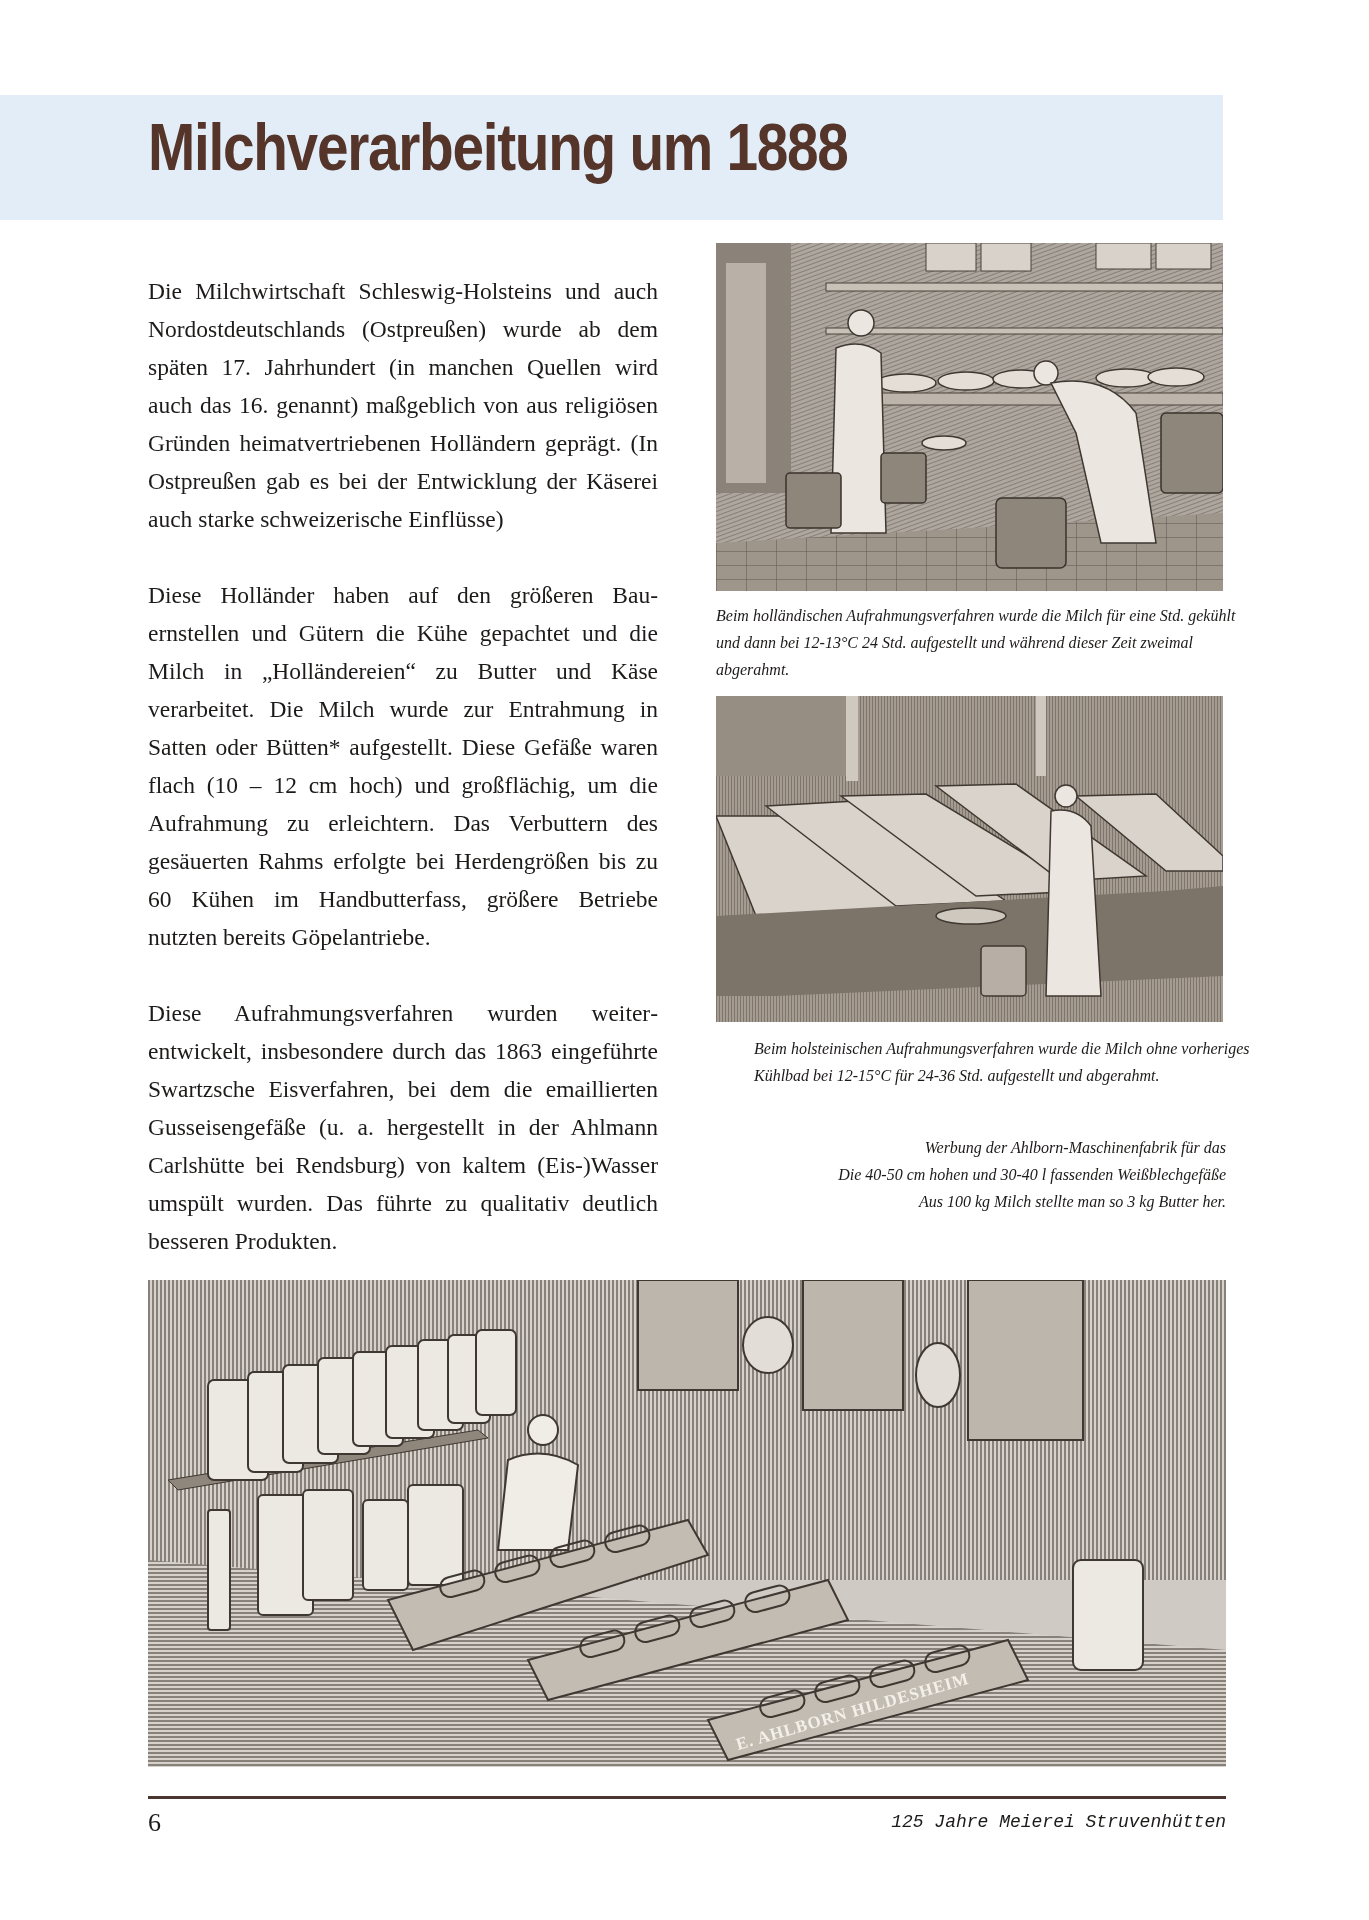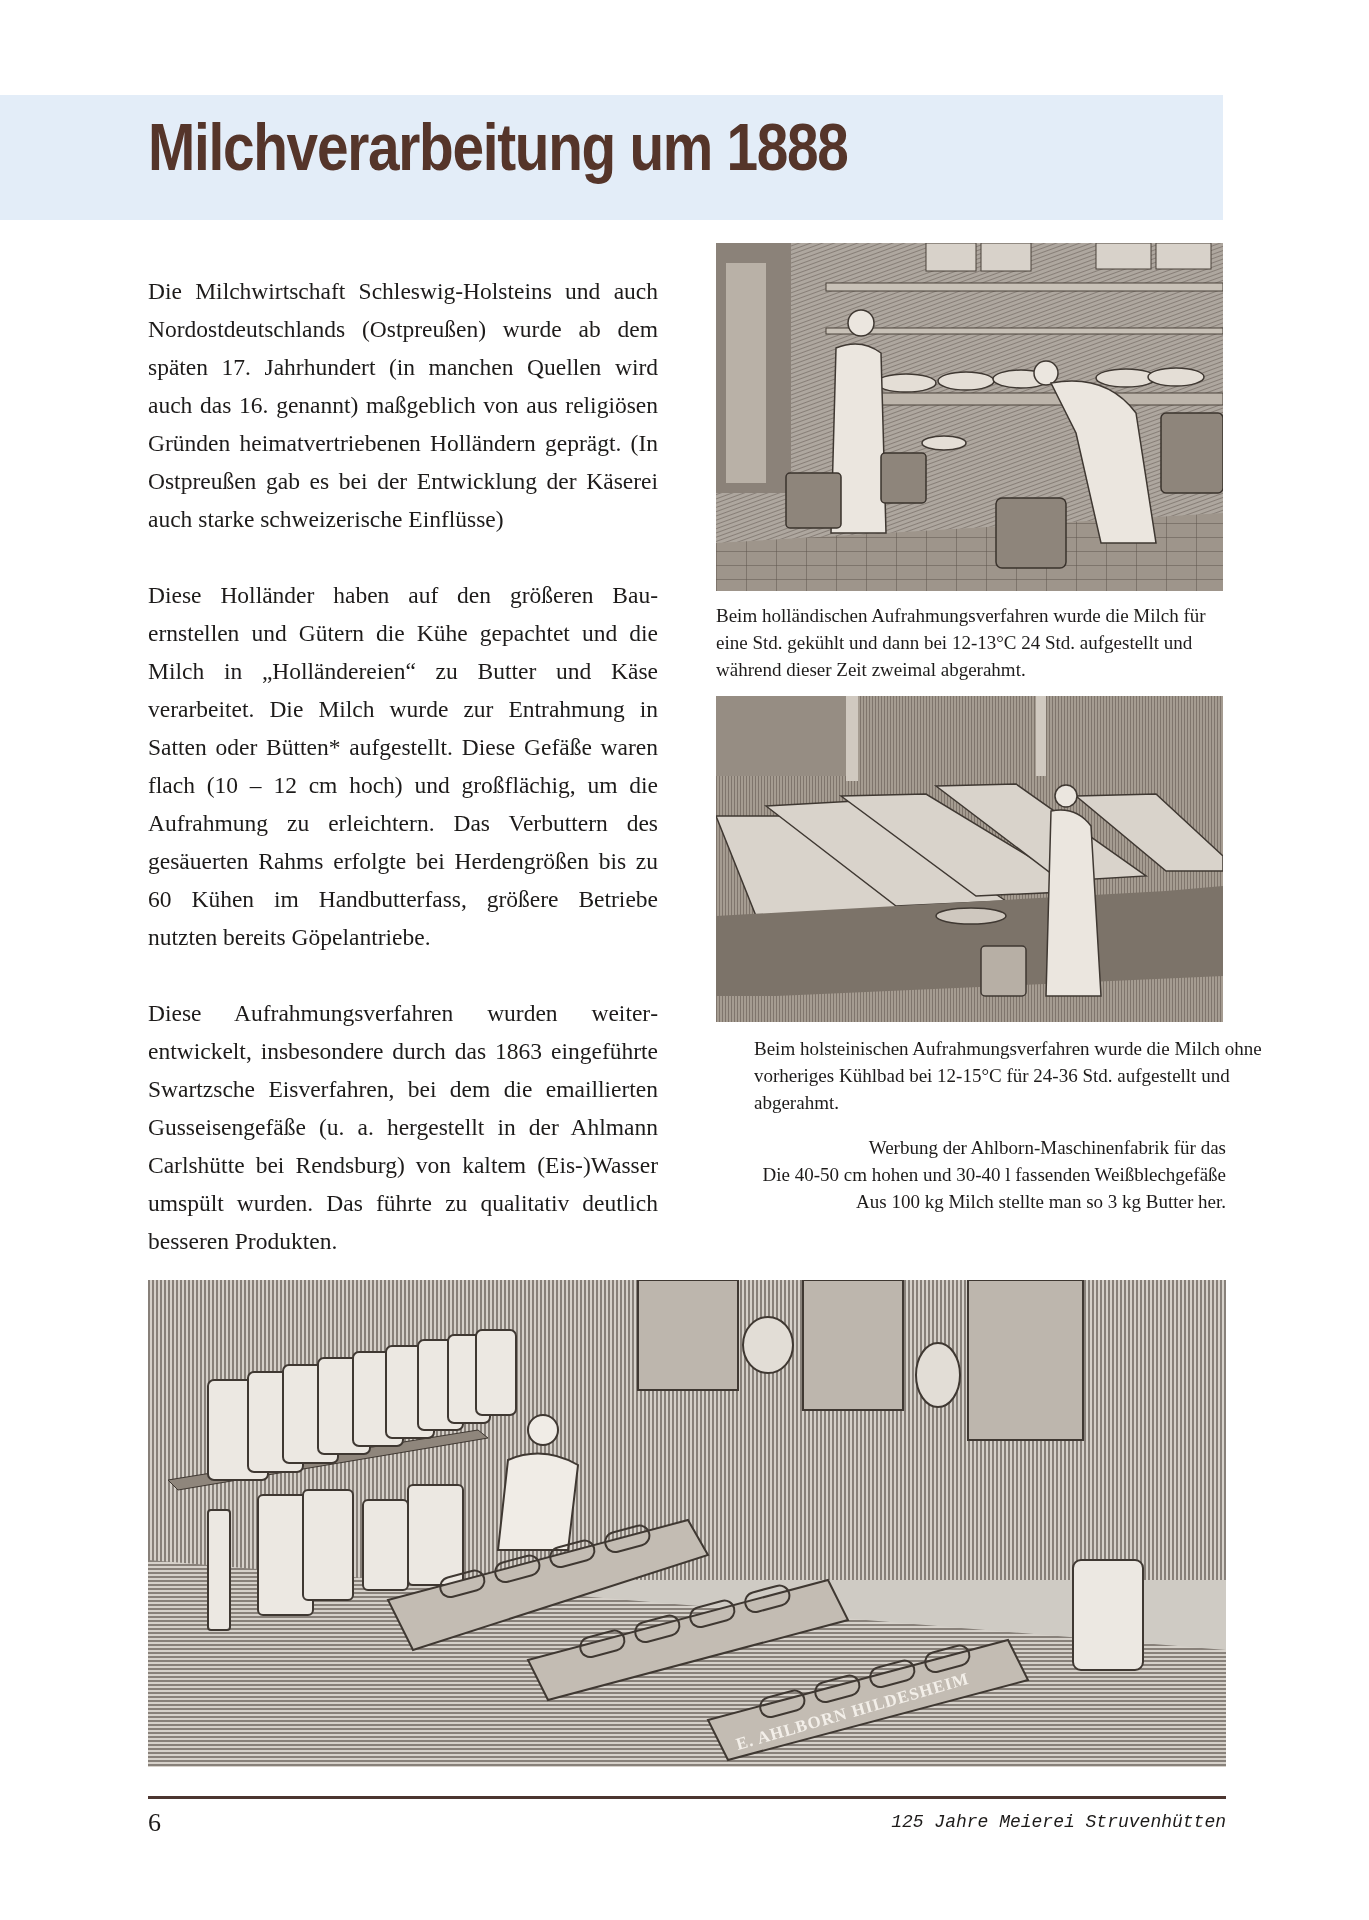--- a/index.html
+++ b/index.html
@@ -30,21 +30,21 @@
     background: #b9b1a7;
   }
   .fig svg { display: block; width: 100%; height: 100%; }
 
   .fig-1 { left: 716px; top: 243px; width: 507px; height: 348px; }
   .fig-2 { left: 716px; top: 696px; width: 507px; height: 326px; }
   .fig-3 { left: 148px; top: 1280px; width: 1078px; height: 487px; background: #cfcbc4; }
 
   .caption {
     position: absolute; font-family: "Liberation Serif", "DejaVu Serif", serif;
-    font-size: 19px; line-height: 27px; color: #1d1b1a;
+    font-style: italic; font-size: 16px; line-height: 27px; color: #1d1b1a;
   }
   .cap-1 { left: 716px; top: 602px; width: 520px; }
   .cap-2 { left: 754px; top: 1035px; width: 520px; }
   .cap-3 { left: 700px; top: 1134px; width: 526px; text-align: right; }
 
   .footer-rule {
     position: absolute; left: 148px; top: 1796px; width: 1078px; height: 3px;
     background: #4b3530;
   }
   .page-number {

